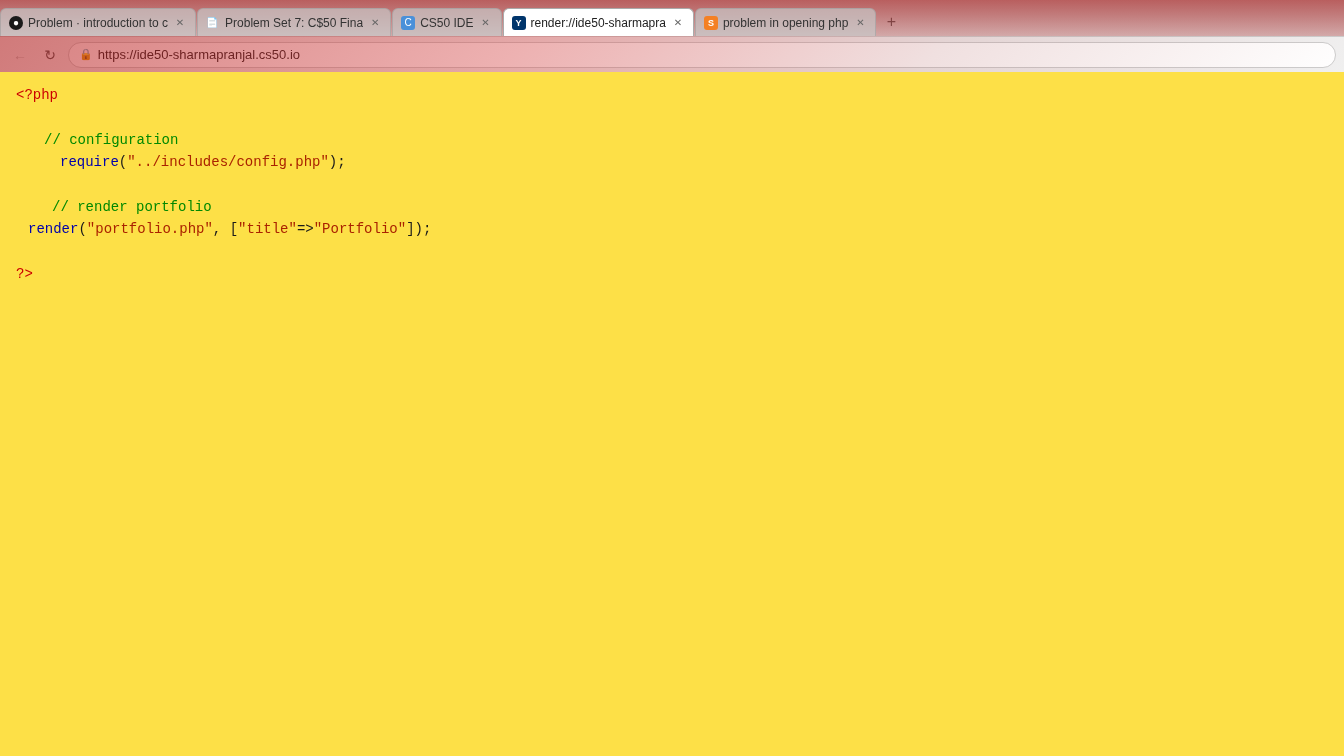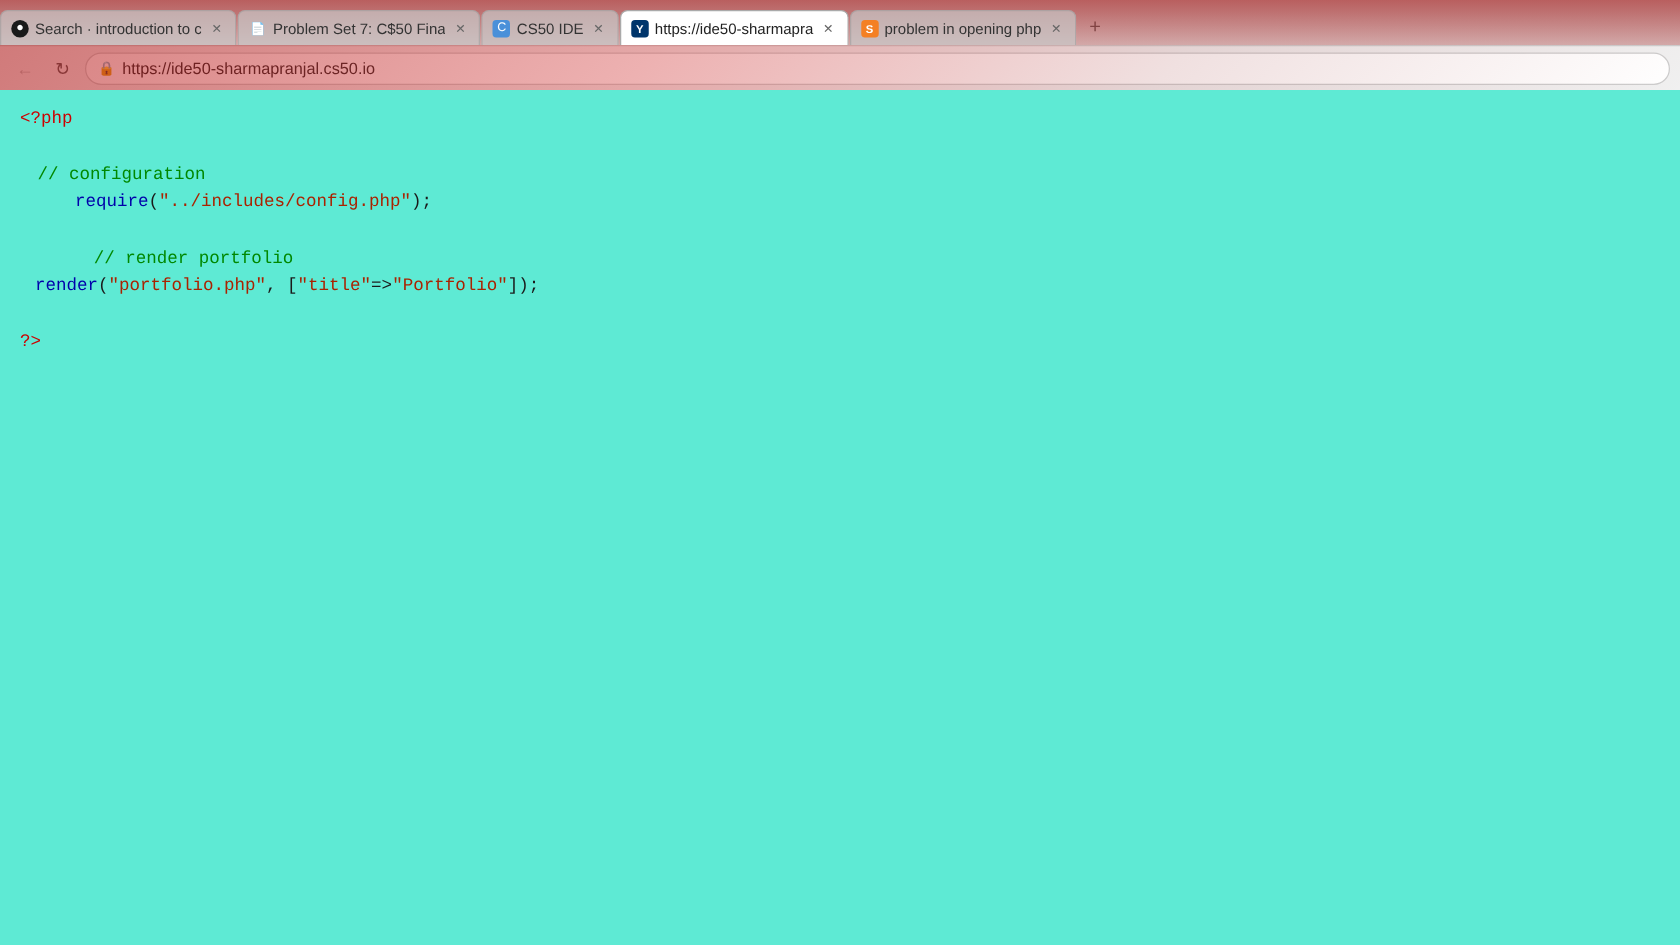--- a/index.html
+++ b/index.html
@@ -158,21 +158,21 @@
       left: 0;
       right: 0;
       height: 72px;
       background: linear-gradient(135deg, rgba(180,20,20,0.55) 0%, rgba(210,60,60,0.4) 40%, rgba(180,100,100,0.2) 70%, transparent 100%);
       pointer-events: none;
       z-index: 0;
     }
 
     
     .code-area {
-      background: #5eead4;
+      background: #fde047;
       padding: 12px 0;
       font-family: 'Courier New', Courier, monospace;
       font-size: 14px;
       line-height: 1.6;
       min-height: calc(756px - 72px);
     }
 
     .code-line {
       display: flex;
       padding: 0 16px;
@@ -195,39 +195,39 @@
   </style>
 </head>
 <body>
 
 <div class="tab-bar-container">
   <div class="browser-bg-overlay"></div>
   <div class="tab-bar">
 
     <div class="tab">
       <div class="tab-favicon github">●</div>
-      <span class="tab-label">Search · introduction to c</span>
+      <span class="tab-label">Problem · introduction to c</span>
       <div class="tab-close">✕</div>
     </div>
 
     <div class="tab">
       <div class="tab-favicon pdf">📄</div>
       <span class="tab-label">Problem Set 7: C$50 Fina</span>
       <div class="tab-close">✕</div>
     </div>
 
     <div class="tab">
       <div class="tab-favicon cs50">C</div>
       <span class="tab-label">CS50 IDE</span>
       <div class="tab-close">✕</div>
     </div>
 
     <div class="tab active">
       <div class="tab-favicon yale" style="font-size:9px; font-weight:bold;">Y</div>
-      <span class="tab-label">https://ide50-sharmapra</span>
+      <span class="tab-label">render://ide50-sharmapra</span>
       <div class="tab-close">✕</div>
     </div>
 
     <div class="tab">
       <div class="tab-favicon so" style="font-size:9px; font-weight:bold;">S</div>
       <span class="tab-label">problem in opening php</span>
       <div class="tab-close">✕</div>
     </div>
 
     <div class="new-tab-btn">+</div>
@@ -241,31 +241,31 @@
       <span class="url-text">https://ide50-sharmapranjal.cs50.io</span>
     </div>
   </div>
 </div>
 
 <div class="code-area">
   <div class="code-line">
     <span class="php-tag">&lt;?php</span>
   </div>
   <div class="code-line empty"></div>
-  <div class="code-line" style="padding-left:30px;font-family:Liberation Mono, monospace;">
+  <div class="code-line" style="padding-left:44px;font-family:Liberation Mono, monospace;">
     <span class="php-comment">// configuration</span>
   </div>
   <div class="code-line" style="padding-left:60px;">
     <span class="php-function">require</span>
       <span class="php-normal">(</span>
       <span class="php-string">"../includes/config.php"</span>
       <span class="php-normal">);</span>
   </div>
   <div class="code-line empty"></div>
-  <div class="code-line" style="padding-left:75px;">
+  <div class="code-line" style="padding-left:52px;">
     <span class="php-comment">// render portfolio</span>
   </div>
   <div class="code-line" style="padding-left:28px;">
     <span class="php-function">render</span>
       <span class="php-normal">(</span>
       <span class="php-string">"portfolio.php"</span>
       <span class="php-normal">, [</span>
       <span class="php-string">"title"</span>
       <span class="php-normal"> =&gt; </span>
       <span class="php-string">"Portfolio"</span>

